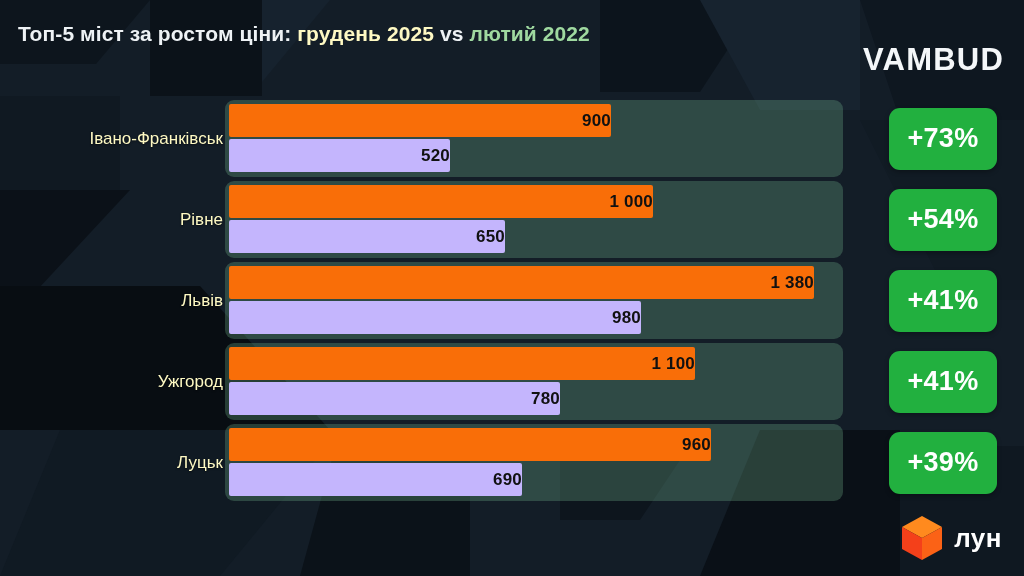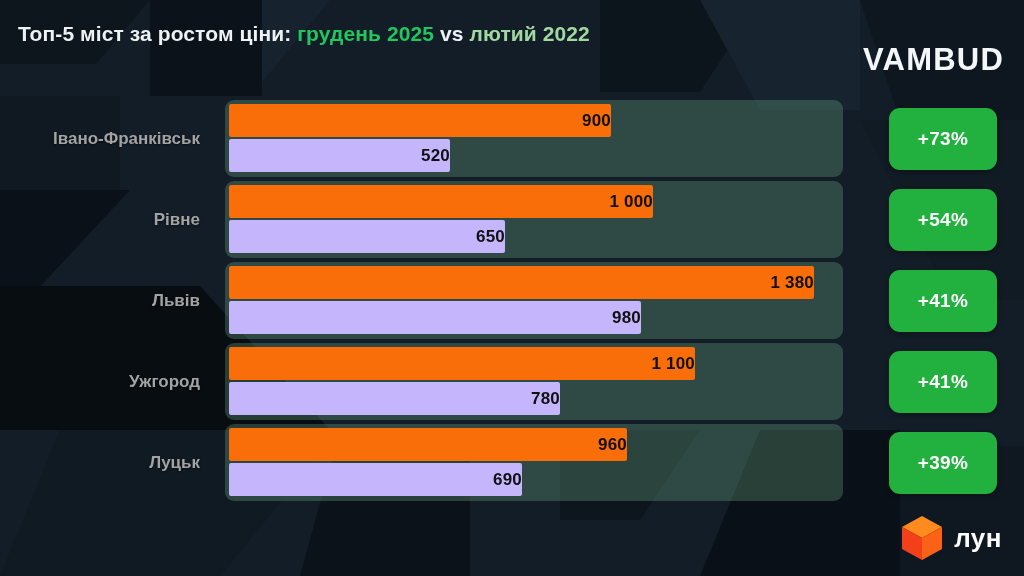--- a/index.html
+++ b/index.html
@@ -14,39 +14,39 @@
   
   .bg{position:absolute;inset:0;overflow:hidden;z-index:0;}
   .bg svg{position:absolute;left:0;top:0;}
 
   
   .title{
     position:absolute;left:18px;top:22px;
     font-size:21px;font-weight:bold;color:#eef2f5;
     letter-spacing:.1px;white-space:nowrap;z-index:5;
   }
-  .title .t-orange{color:#22c55e;}
+  .title .t-orange{color:#fef9c3;}
   .title .t-green{color:#9fd9a0;}
   .title .t-plain{color:#eef2f5;}
 
   .brand{
     position:absolute;right:20px;top:42px;
     font-size:31px;font-weight:bold;color:#f4f7f9;
     letter-spacing:1.2px;z-index:5;
   }
 
   
   .rows{position:absolute;left:0;top:98px;width:1024px;z-index:4;}
   .row{position:relative;height:81px;}
 
   .city{
-    position:absolute;right:824px;   
+    position:absolute;right:801px;   
     top:0;height:81px;
     display:flex;align-items:center;justify-content:flex-end;
-    font-size:17px;font-weight:bold;color:#a3a3a3;
+    font-size:17px;font-weight:normal;color:#fef9c3;
     white-space:nowrap;
     text-shadow:0 1px 2px rgba(0,0,0,.55);
   }
 
   .panel{
     position:absolute;left:225px;top:2px;
     width:618px;height:77px;
     background:rgba(126,196,150,.27);
     border-radius:9px;
   }
@@ -64,21 +64,21 @@
     letter-spacing:.2px;
   }
 
   
   .badges{position:absolute;left:888px;top:98px;width:110px;z-index:5;}
   .badge-slot{height:81px;display:flex;align-items:center;justify-content:center;}
   .badge{
     width:108px;height:62px;border-radius:11px;
     background:#22b03f;
     display:flex;align-items:center;justify-content:center;
-    font-size:19px;font-weight:bold;color:#ffffff;
+    font-size:27px;font-weight:bold;color:#ffffff;
     letter-spacing:.3px;
     box-shadow:0 2px 5px rgba(0,0,0,.30);
   }
 
   
   .logo{
     position:absolute;right:22px;bottom:14px;
     display:flex;align-items:center;gap:9px;z-index:6;
   }
   .logo .cube{width:46px;height:48px;display:block;}
@@ -174,21 +174,21 @@
             <span class="val">780</span>
           </div>
         </div>
       </div>
     </div>
 
     <div class="row">
       <div class="city">Луцьк</div>
       <div class="panel">
         <div class="track">
-          <div class="bar now" style="width:398px">
+          <div class="bar now" style="width:482px">
             <span class="val">960</span>
           </div>
           <div class="bar then" style="width:293px">
             <span class="val">690</span>
           </div>
         </div>
       </div>
     </div>
 
   </div>

